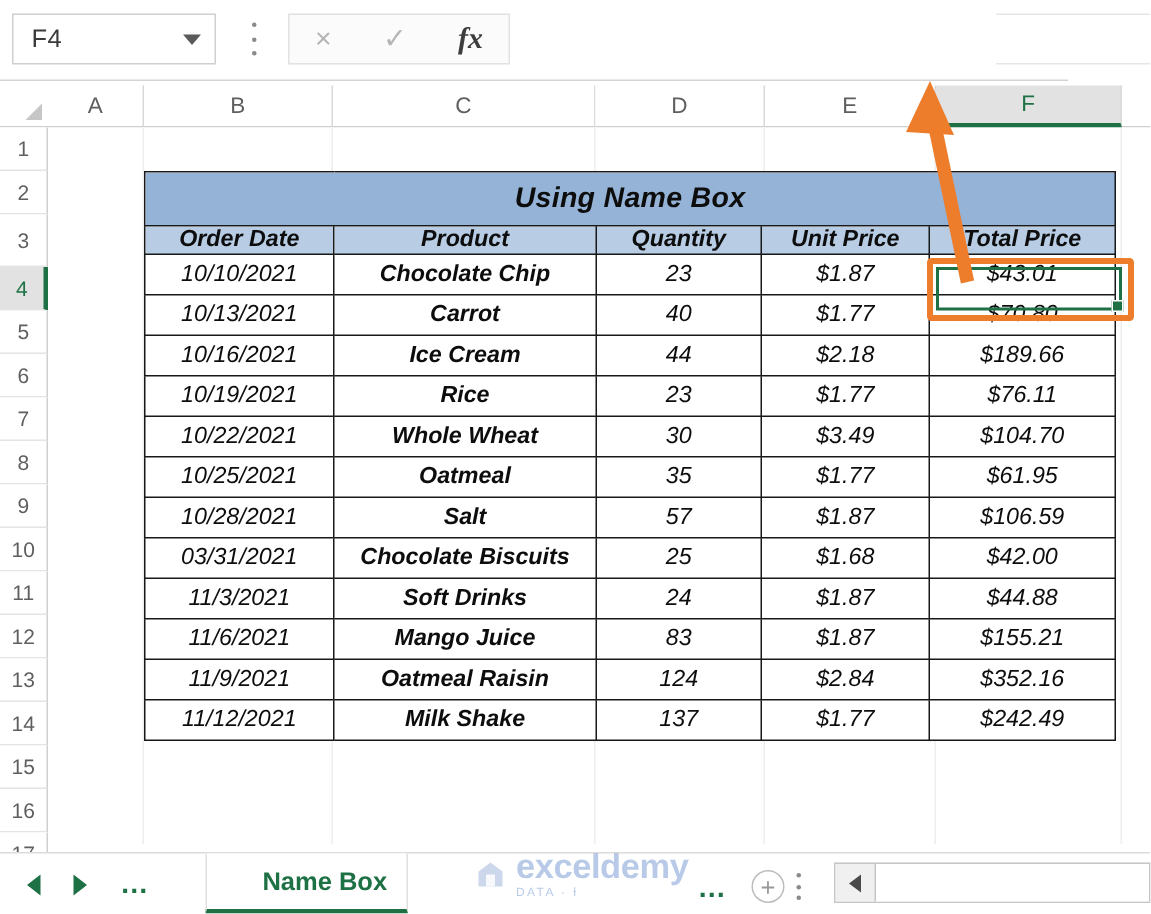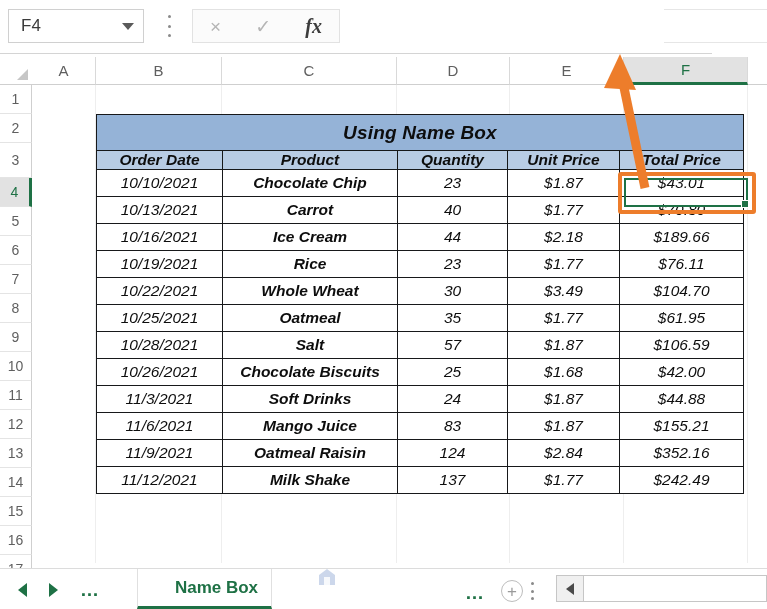--- a/index.html
+++ b/index.html
@@ -558,21 +558,21 @@
         <td>$61.95</td>
       </tr>
       <tr>
         <td>10/28/2021</td>
         <td class="bold">Salt</td>
         <td>57</td>
         <td>$1.87</td>
         <td>$106.59</td>
       </tr>
       <tr>
-        <td>10/26/2021</td>
+        <td>03/31/2021</td>
         <td class="bold">Chocolate Biscuits</td>
         <td>25</td>
         <td>$1.68</td>
         <td>$42.00</td>
       </tr>
       <tr>
         <td>11/3/2021</td>
         <td class="bold">Soft Drinks</td>
         <td>24</td>
         <td>$1.87</td>
@@ -643,13 +643,17 @@
     <span class="tri"></span>
   </div>
   <div id="hscroll-track"></div>
 </div>
 
 <div id="watermark">
   <svg id="watermark-logo" viewBox="0 0 22 22">
     <path d="M3 9 L11 3 L19 9 L19 19 L3 19 Z" fill="#B9C9E4"></path>
     <path d="M8 11 L14 11 L14 19 L8 19 Z" fill="#ffffff" opacity="0.85"></path>
   </svg>
+  <div id="wm-text-wrap">
+    <span id="watermark-text">exceldemy</span>
+    <span id="watermark-sub">DATA · Ɨ</span>
+  </div>
 </div>
 
 </body></html>

